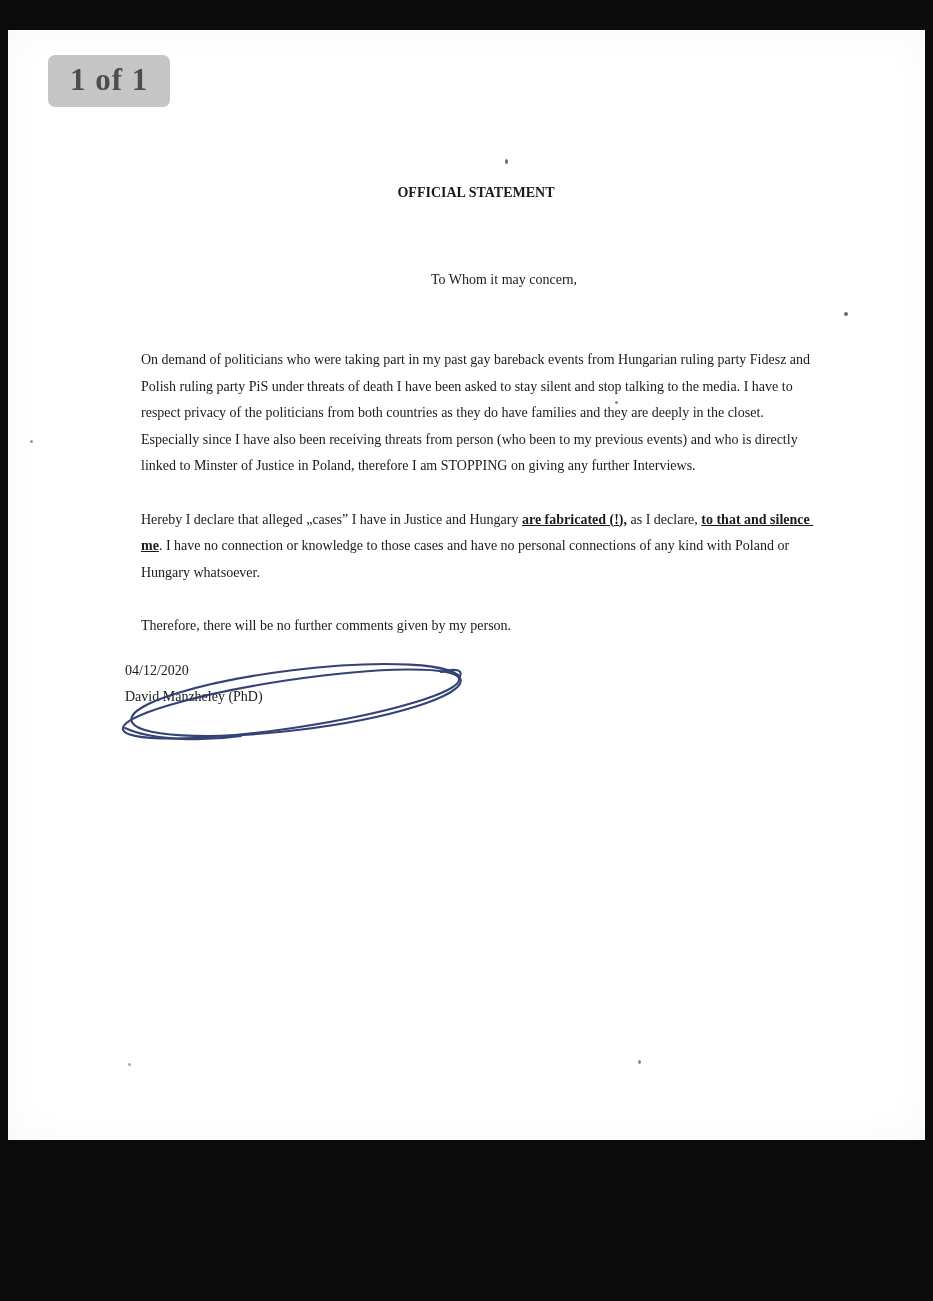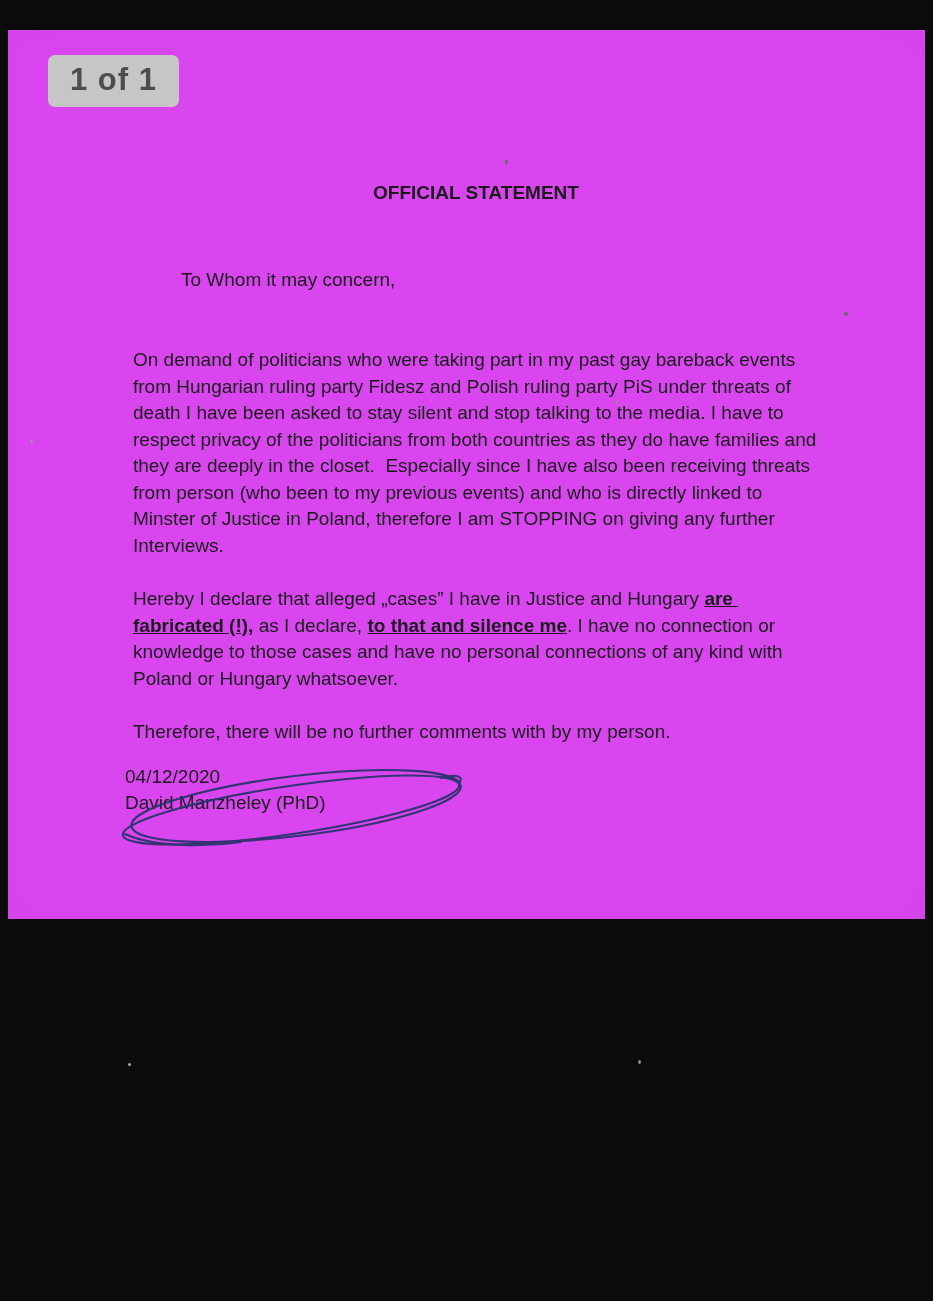--- a/index.html
+++ b/index.html
@@ -18,56 +18,58 @@
     position: absolute;
     left: 0; top: 0;
     width: 933px; height: 1301px;
     background: #0b0b0b;
   }
   .page {
     position: absolute;
     left: 8px;
     top: 30px;
     width: 917px;
-    height: 889px;
-    background: #d946ef;
+    height: 1110px;
+    background: #ffffff;
     box-shadow: inset 0 0 40px rgba(0,0,0,0.03);
+    font-family: Liberation Serif, serif;
   }
   .page-badge {
     position: absolute;
     left: 40px;
     top: 25px;
     background: #c6c6c6;
     color: #4d4d4d;
     font-size: 31px;
     font-weight: bold;
     padding: 7px 22px 9px 22px;
     border-radius: 7px;
     letter-spacing: 1px;
   }
   .doc {
     position: absolute;
     left: 117px;
     top: 150px;
     width: 702px;
     color: #1a1a1a;
-    font-size: 19px;
+    font-size: 14px;
     line-height: 26.5px;
   }
   .center { text-align: center; }
   .b { font-weight: bold; }
   .u { text-decoration: underline; }
   .title-block { margin-bottom: 60px; }
   .salutation {
     text-indent: 56px;
     margin: 15px 0 27px 0;
+    text-align: center;
   }
   .gap-s { height: 27px; }
   p.body-par {
-    margin: 0 0 27px 8px;
+    margin: 0 0 27px 16px;
     white-space: pre-wrap;
   }
   p.last-par { margin-bottom: 18px; }
   .sig-block {
     position: relative;
     margin-top: 8px;
   }
   .sig-line { margin: 0; }
   .signature-svg {
     position: absolute;
@@ -102,21 +104,21 @@
       </div>
 
       <p class="salutation">To Whom it may concern,</p>
 
       <div class="gap-s"></div>
 
       <p class="body-par">On demand of politicians who were taking part in my past gay bareback events from Hungarian ruling party Fidesz and Polish ruling party PiS under threats of death I have been asked to stay silent and stop talking to the media. I have to respect privacy of the politicians from both countries as they do have families and they are deeply in the closet.  Especially since I have also been receiving threats from person (who been to my previous events) and who is directly linked to Minster of Justice in Poland, therefore I am STOPPING on giving any further Interviews.</p>
 
       <p class="body-par"><span>Hereby I declare that alleged „cases” I have in Justice and Hungary </span><span class="b u">are fabricated (!),</span><span> as I declare, </span><span class="b u">to that and silence me</span><span>. I have no connection or knowledge to those cases and have no personal connections of any kind with Poland or Hungary whatsoever.</span></p>
 
-      <p class="body-par last-par">Therefore, there will be no further comments with by my person.</p>
+      <p class="body-par last-par">Therefore, there will be no further comments given by my person.</p>
 
       <div class="sig-block">
         <p class="sig-line">04/12/2020</p>
         <p class="sig-line">David Manzheley (PhD)</p>
 
         <svg class="signature-svg" width="380" height="110" viewBox="0 0 380 110">
           <g fill="none" stroke="#24336a" stroke-width="2.1" stroke-linecap="round" opacity="0.92">
             <ellipse cx="185" cy="56" rx="166" ry="30" transform="rotate(-7 185 56)"></ellipse>
             <ellipse cx="180" cy="60" rx="170" ry="24" transform="rotate(-8.5 180 60)"></ellipse>
             <path d="M 14 84 C 40 96, 90 98, 130 92"></path>

